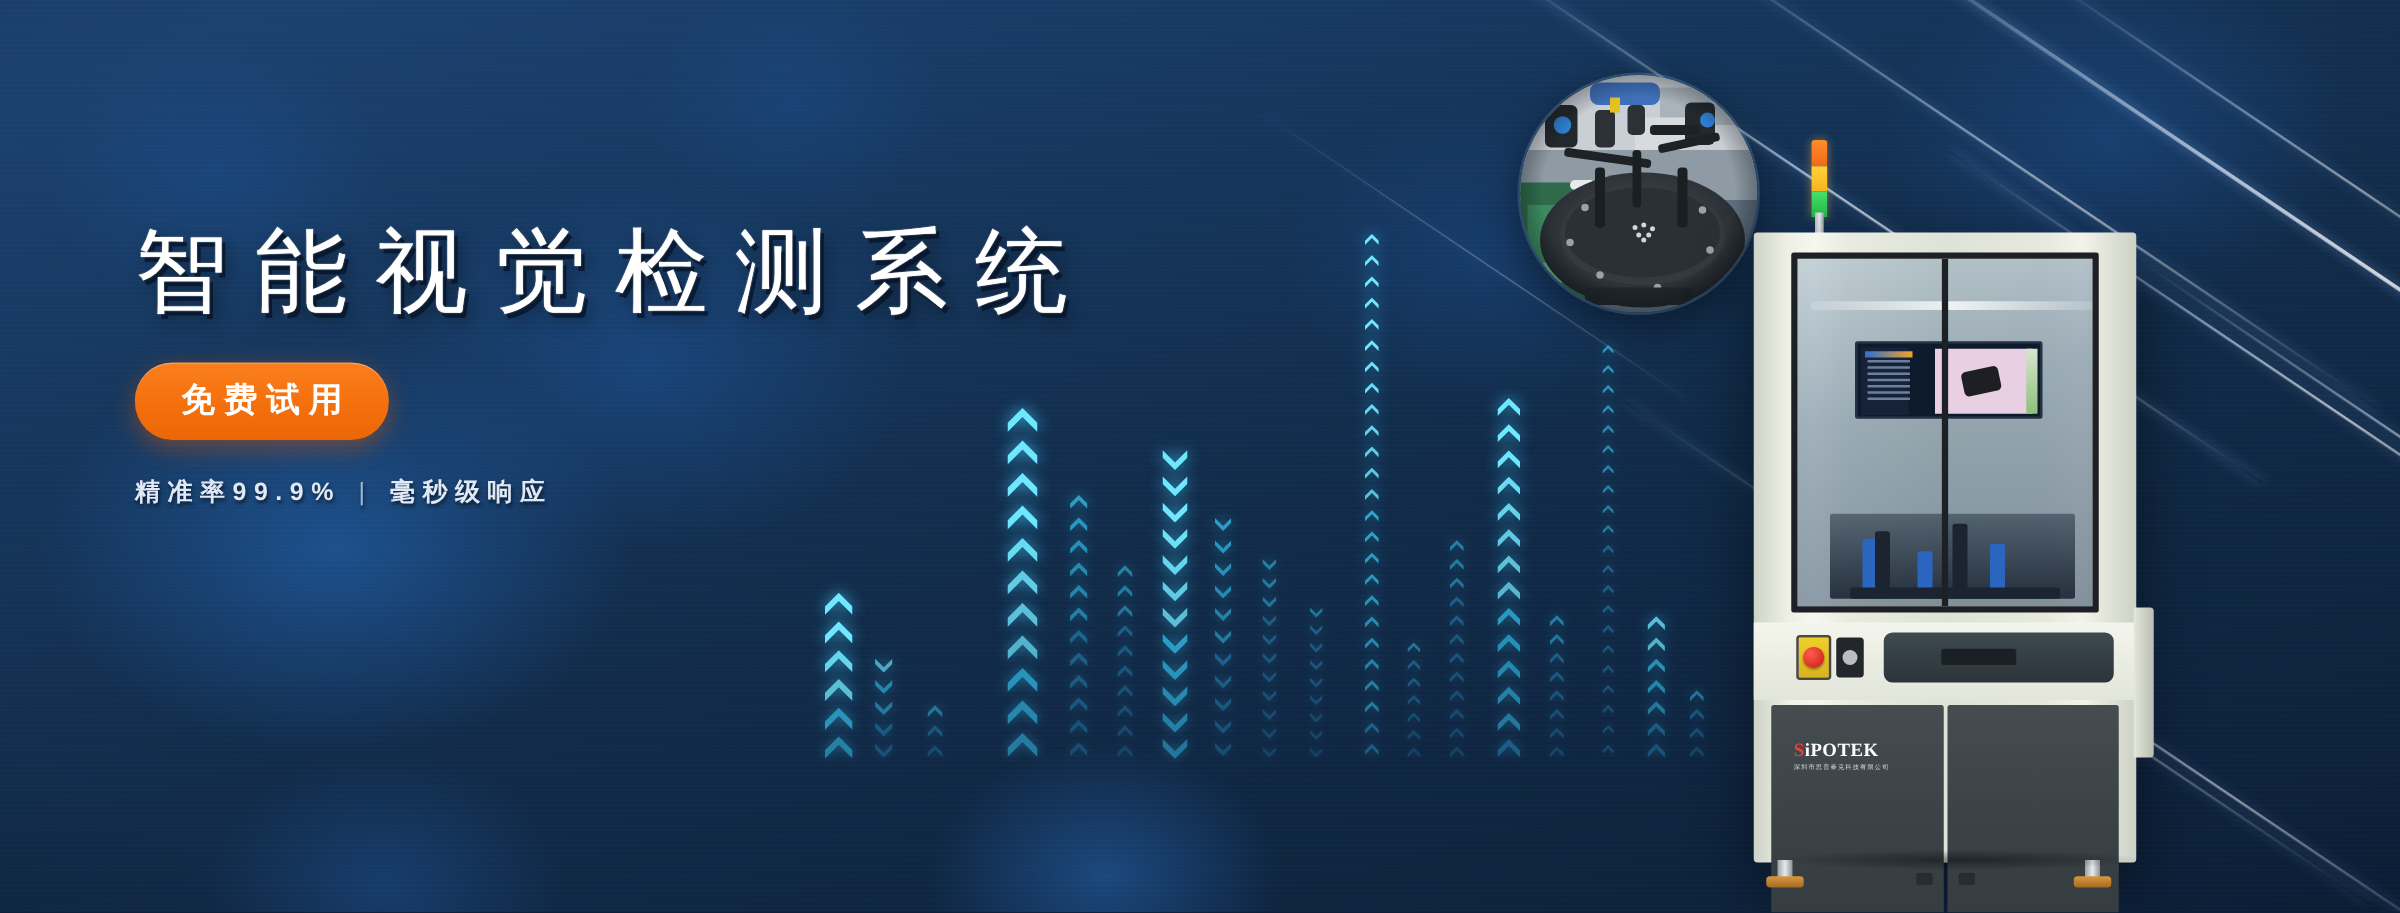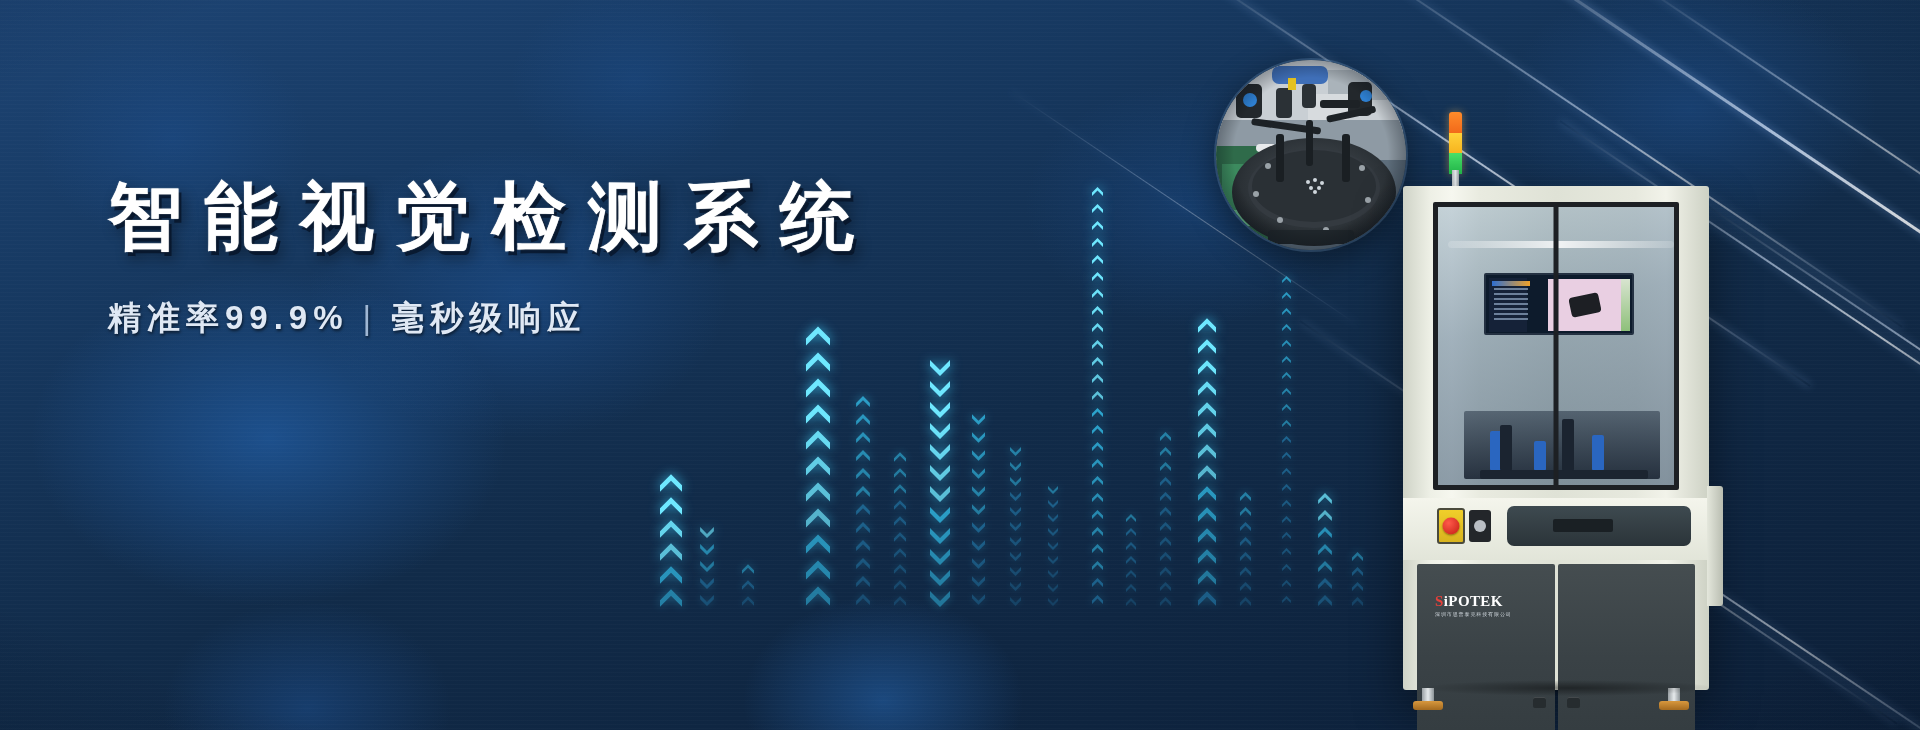--- a/index.html
+++ b/index.html
@@ -55,21 +55,21 @@
     background:linear-gradient(90deg, rgba(255,255,255,0) 0%, rgba(216,232,255,.88) 42%, rgba(255,255,255,.95) 60%, rgba(200,222,255,.30) 88%, rgba(255,255,255,0) 100%);
     transform-origin:left center;
     filter:blur(.4px);
     box-shadow:0 0 9px rgba(160,200,255,.55);
   }
 
   
   .copy{ position:absolute; left:108px; top:178px; z-index:20; }
   .headline{
     font-size:74px;
-    font-weight:700;
+    font-weight:400;
     letter-spacing:22px;
     color:#ffffff;
     line-height:1.05;
     white-space:nowrap;
     text-shadow:
       0 0 1px rgba(255,255,255,.9),
       3px 4px 0 rgba(6,18,36,.75),
       5px 7px 14px rgba(0,0,0,.45);
   }
   .cta{
@@ -79,22 +79,22 @@
     background:linear-gradient(180deg,#fa7f1e 0%,#f4700c 55%,#ec6606 100%);
     border-radius:30px;
     color:#ffffff;
     font-size:27px; font-weight:700; letter-spacing:7px;
     text-indent:7px;
     box-shadow:0 6px 20px rgba(214,86,0,.45), inset 0 1px 0 rgba(255,255,255,.28);
     cursor:pointer;
     user-select:none;
   }
   .subline{
-    margin-top:40px;
-    font-size:33px;
+    margin-top:28px;
+    font-size:20px;
     font-weight:700;
     letter-spacing:6px;
     color:#dfe8f4;
     white-space:nowrap;
     text-shadow:1px 2px 3px rgba(0,0,0,.55);
   }
   .subline .sep{ color:#9fb7d4; padding:0 14px; font-weight:400; }
 
   
   .eq{ position:absolute; left:0; top:0; width:1920px; height:730px; z-index:12; pointer-events:none; }
@@ -934,19 +934,20 @@
       <div class="m-foot" style="left:256px;">
           <div class="stem"></div>
           <div class="pad"></div>
         </div>
       <div class="m-shadow"></div>
     </div>
   </div>
 
   <div class="copy">
     <div class="headline">智能视觉检测系统</div>
+    <div class="cta">免费试用</div>
     <div class="subline">
       <span>精准率99.9%</span><span class="sep">|</span><span>毫秒级响应</span>
     </div>
   </div>
 
   <div class="vignette"></div>
 </div>
 
 </body></html>

